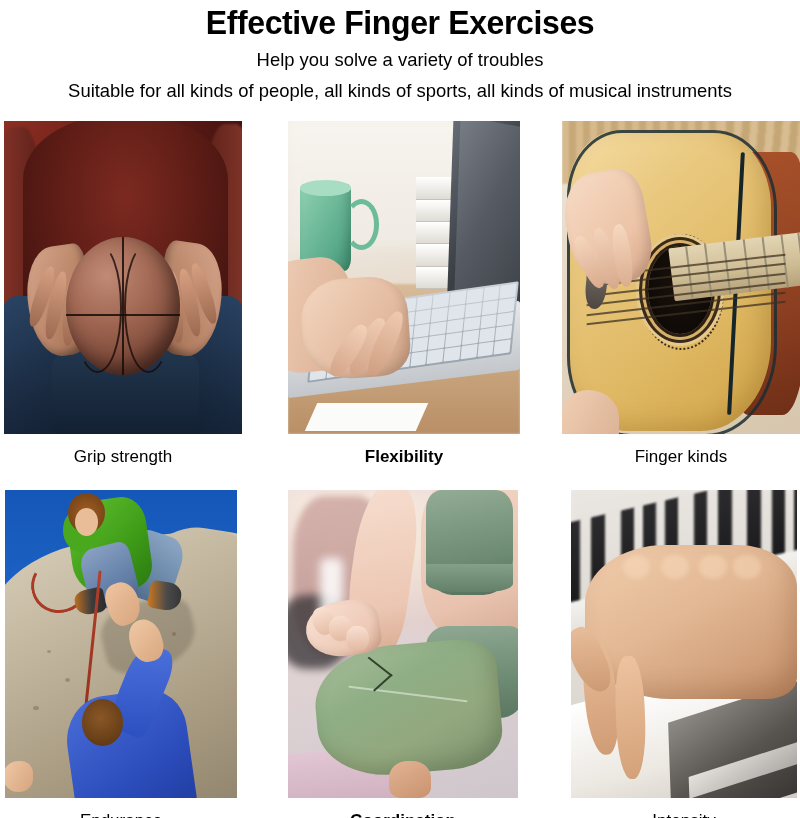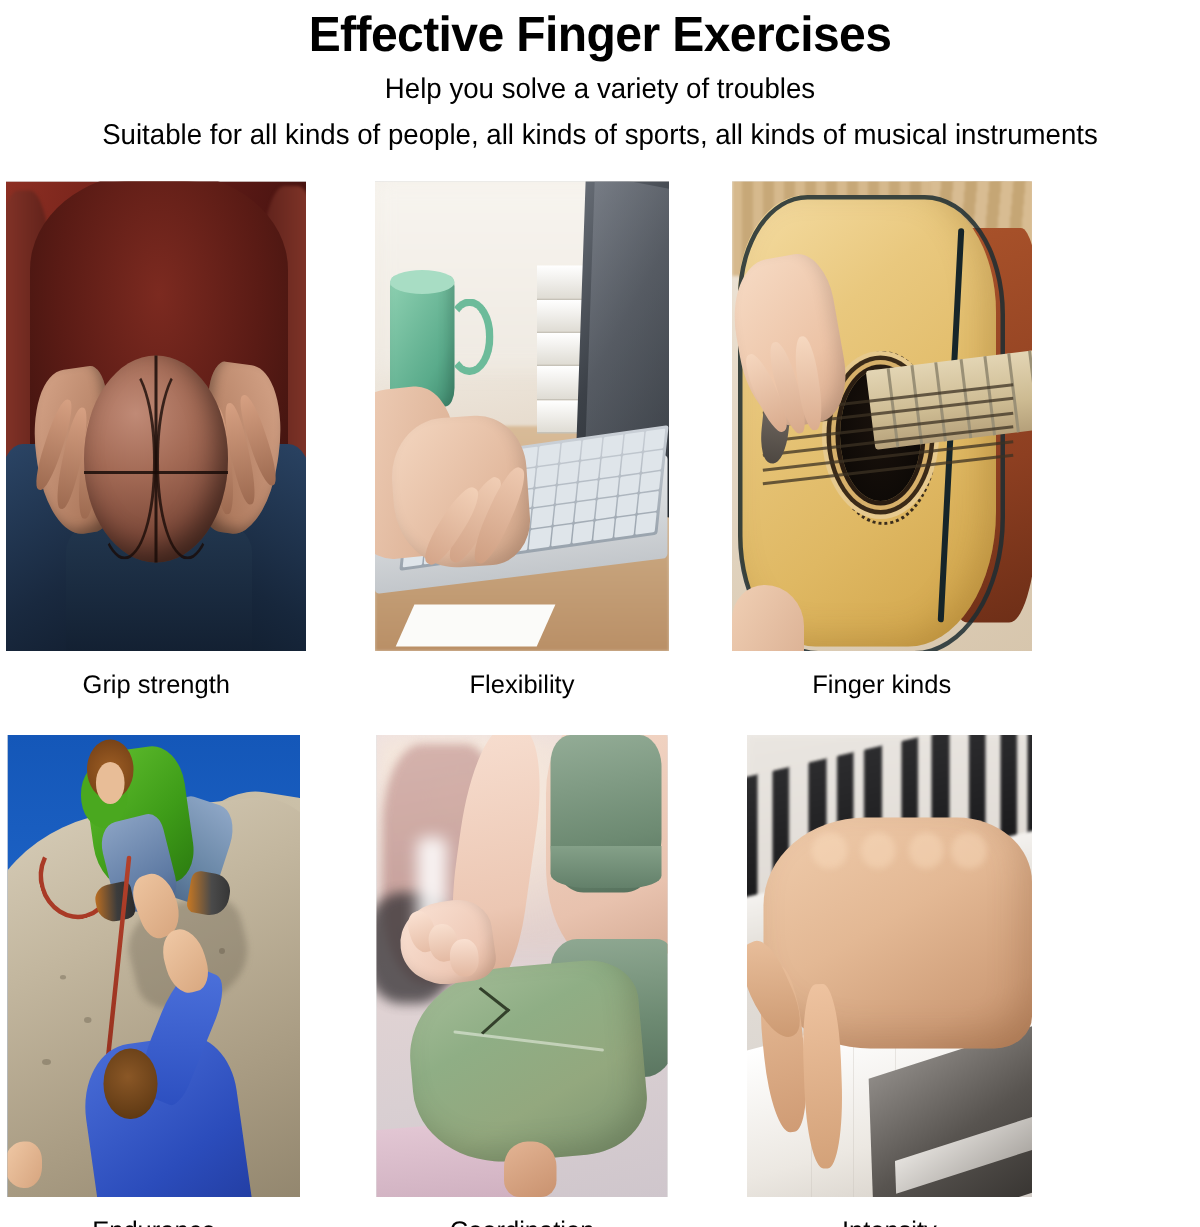--- a/index.html
+++ b/index.html
@@ -45,26 +45,26 @@
 
   
   .grid {
     position: absolute;
     top: 121px;
     left: 0;
     width: 800px;
   }
   .row {
     display: flex;
-    width: 688px;
+    width: 800px;
     justify-content: flex-start;
   }
   .cell { position: relative; }
   .cell.c1 { width: 238px; margin-left: 4px; }
-  .cell.c2 { width: 232px; margin-left: 46px; }
+  .cell.c2 { width: 232px; margin-left: 46px; font-weight: bold; }
   .cell.c3 { width: 238px; margin-left: 42px; }
 
   .row2 .cell.c1 { width: 232px; margin-left: 5px; }
   .row2 .cell.c2 { width: 230px; margin-left: 51px; }
   .row2 .cell.c3 { width: 226px; margin-left: 53px; }
 
   .photo {
     width: 100%;
     height: 313px;
     overflow: hidden;

